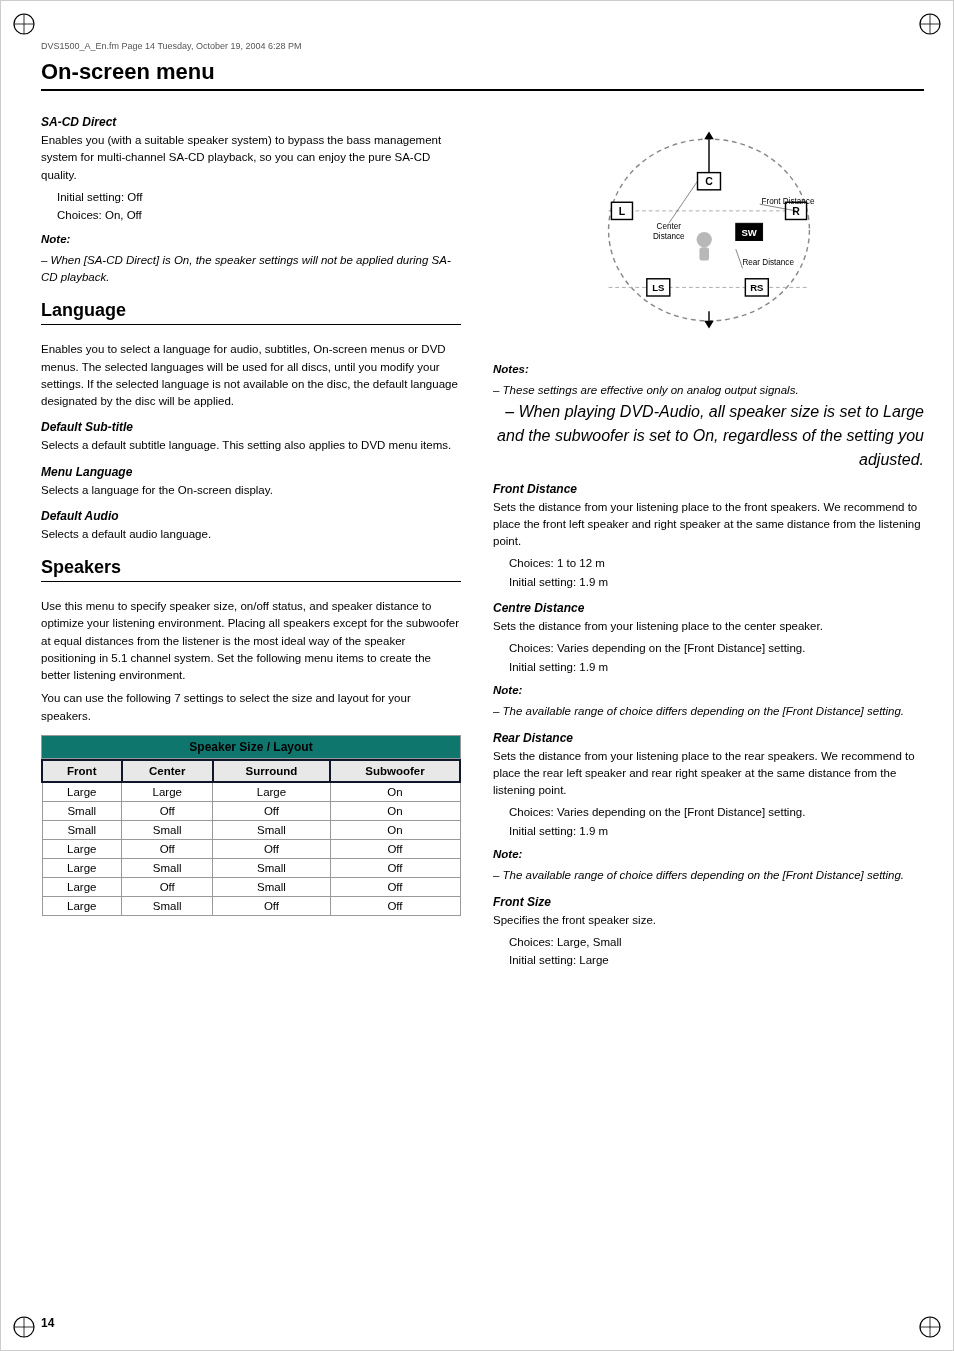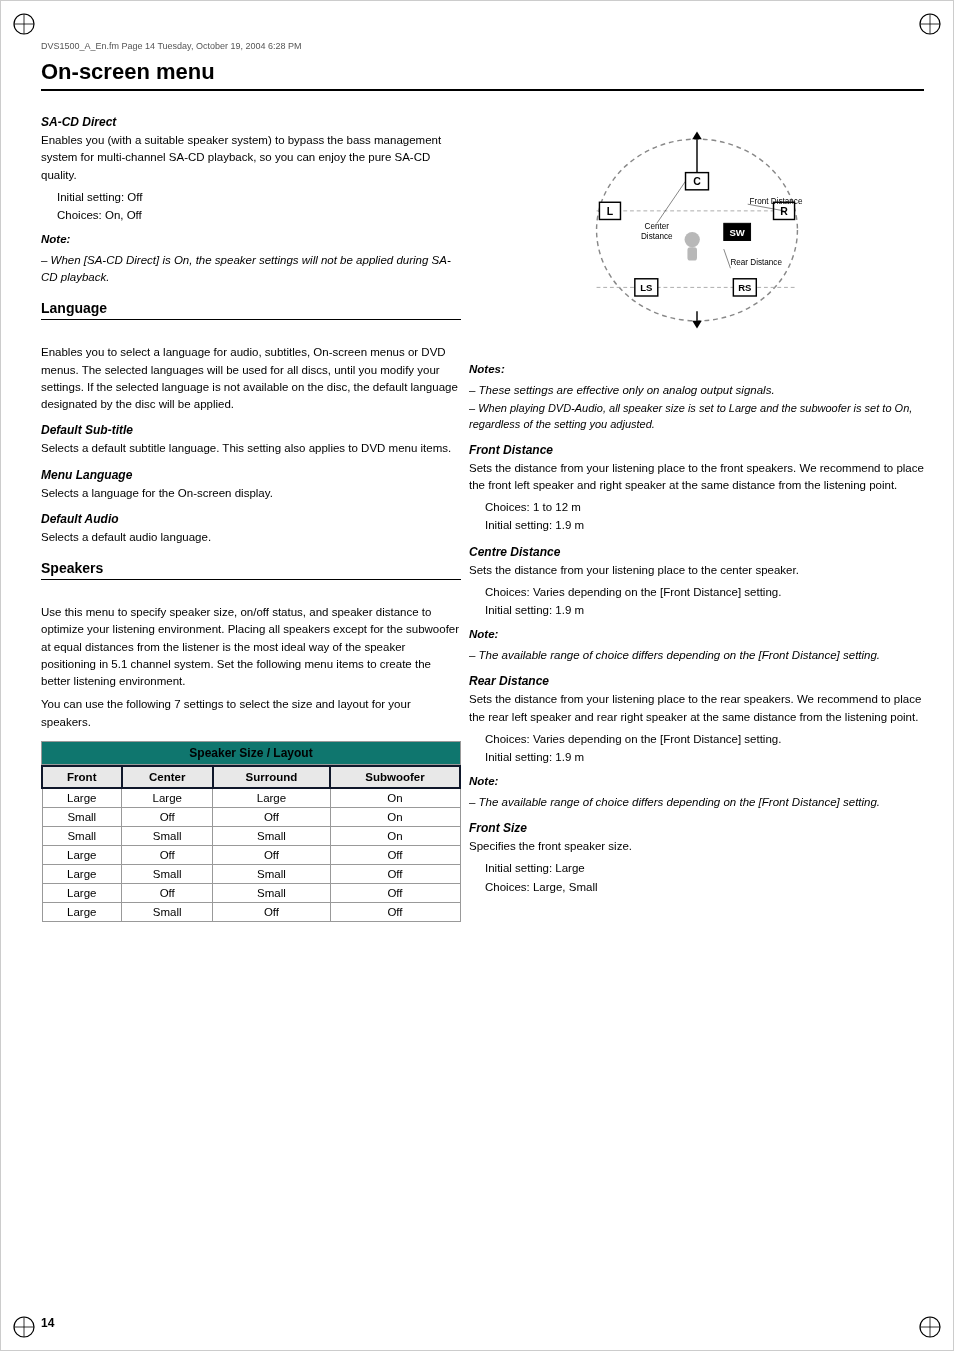--- a/index.html
+++ b/index.html
@@ -39,35 +39,35 @@
     }
     h1.page-title {
       font-size: 22px;
       font-weight: bold;
       border-bottom: 2px solid #000;
       padding-bottom: 4px;
       margin-bottom: 14px;
     }
     .two-col {
       display: flex;
-      gap: 8px;
+      gap: 32px;
     }
     .left-col {
       width: 420px;
       flex-shrink: 0;
     }
     .right-col {
       flex: 1;
     }
     h2.section-heading {
-      font-size: 14px;
+      font-size: 18px;
       font-weight: bold;
       border-bottom: 1.5px solid #000;
       padding-bottom: 3px;
-      margin-bottom: 24px;
+      margin-bottom: 16px;
       margin-top: 14px;
     }
     h3.sub-heading {
       font-size: 12px;
       font-weight: bold;
       font-style: italic;
       margin-top: 10px;
       margin-bottom: 3px;
     }
     p {
@@ -319,21 +319,21 @@
           <text x="155" y="152" text-anchor="start" font-size="8.5">Rear Distance</text>
 
           <line x1="78" y1="108" x2="108" y2="64" stroke="#000" stroke-width="0.5"></line>
           <line x1="173" y1="88" x2="211" y2="95" stroke="#000" stroke-width="0.5"></line>
           <line x1="155" y1="155" x2="148" y2="135" stroke="#000" stroke-width="0.5"></line>
         </svg>
       </div>
 
       <p class="notes-label">Notes:</p>
       <div class="note-item" style="font-style:italic; font-size:11.5px;">These settings are effective only on analog output signals.</div>
-      <div class="note-item" style="font-style:italic; font-size:11px;">
+      <div class="note-item" style="font-style:italic; font-size:16px;text-align:right;">
         <span>When playing DVD-Audio, all speaker size is set to Large and the subwoofer is set to On, regardless of the setting you adjusted.</span>
       </div>
 
       <h3 class="sub-heading">Front Distance</h3>
       <p>Sets the distance from your listening place to the front speakers. We recommend to place the front left speaker and right speaker at the same distance from the listening point.</p>
       <div class="indent">
         <div>Choices: 1 to 12 m</div>
         <div>Initial setting: 1.9 m</div>
       </div>
 
@@ -355,22 +355,22 @@
         <div>Initial setting: 1.9 m</div>
       </div>
       <p class="note-label">Note:</p>
       <div class="note-item" style="font-style:italic; font-size:11.5px;">
         <span>The available range of choice differs depending on the [Front Distance] setting.</span>
       </div>
 
       <h3 class="sub-heading">Front Size</h3>
       <p>Specifies the front speaker size.</p>
       <div class="indent">
+        <div>Choices: Large, Small</div>
         <div>Initial setting: Large</div>
-        <div>Choices: Large, Small</div>
       </div>
 
     </div>
   </div>
 
   <div class="page-number">14</div>
 
 </div>
 
 </body></html>

